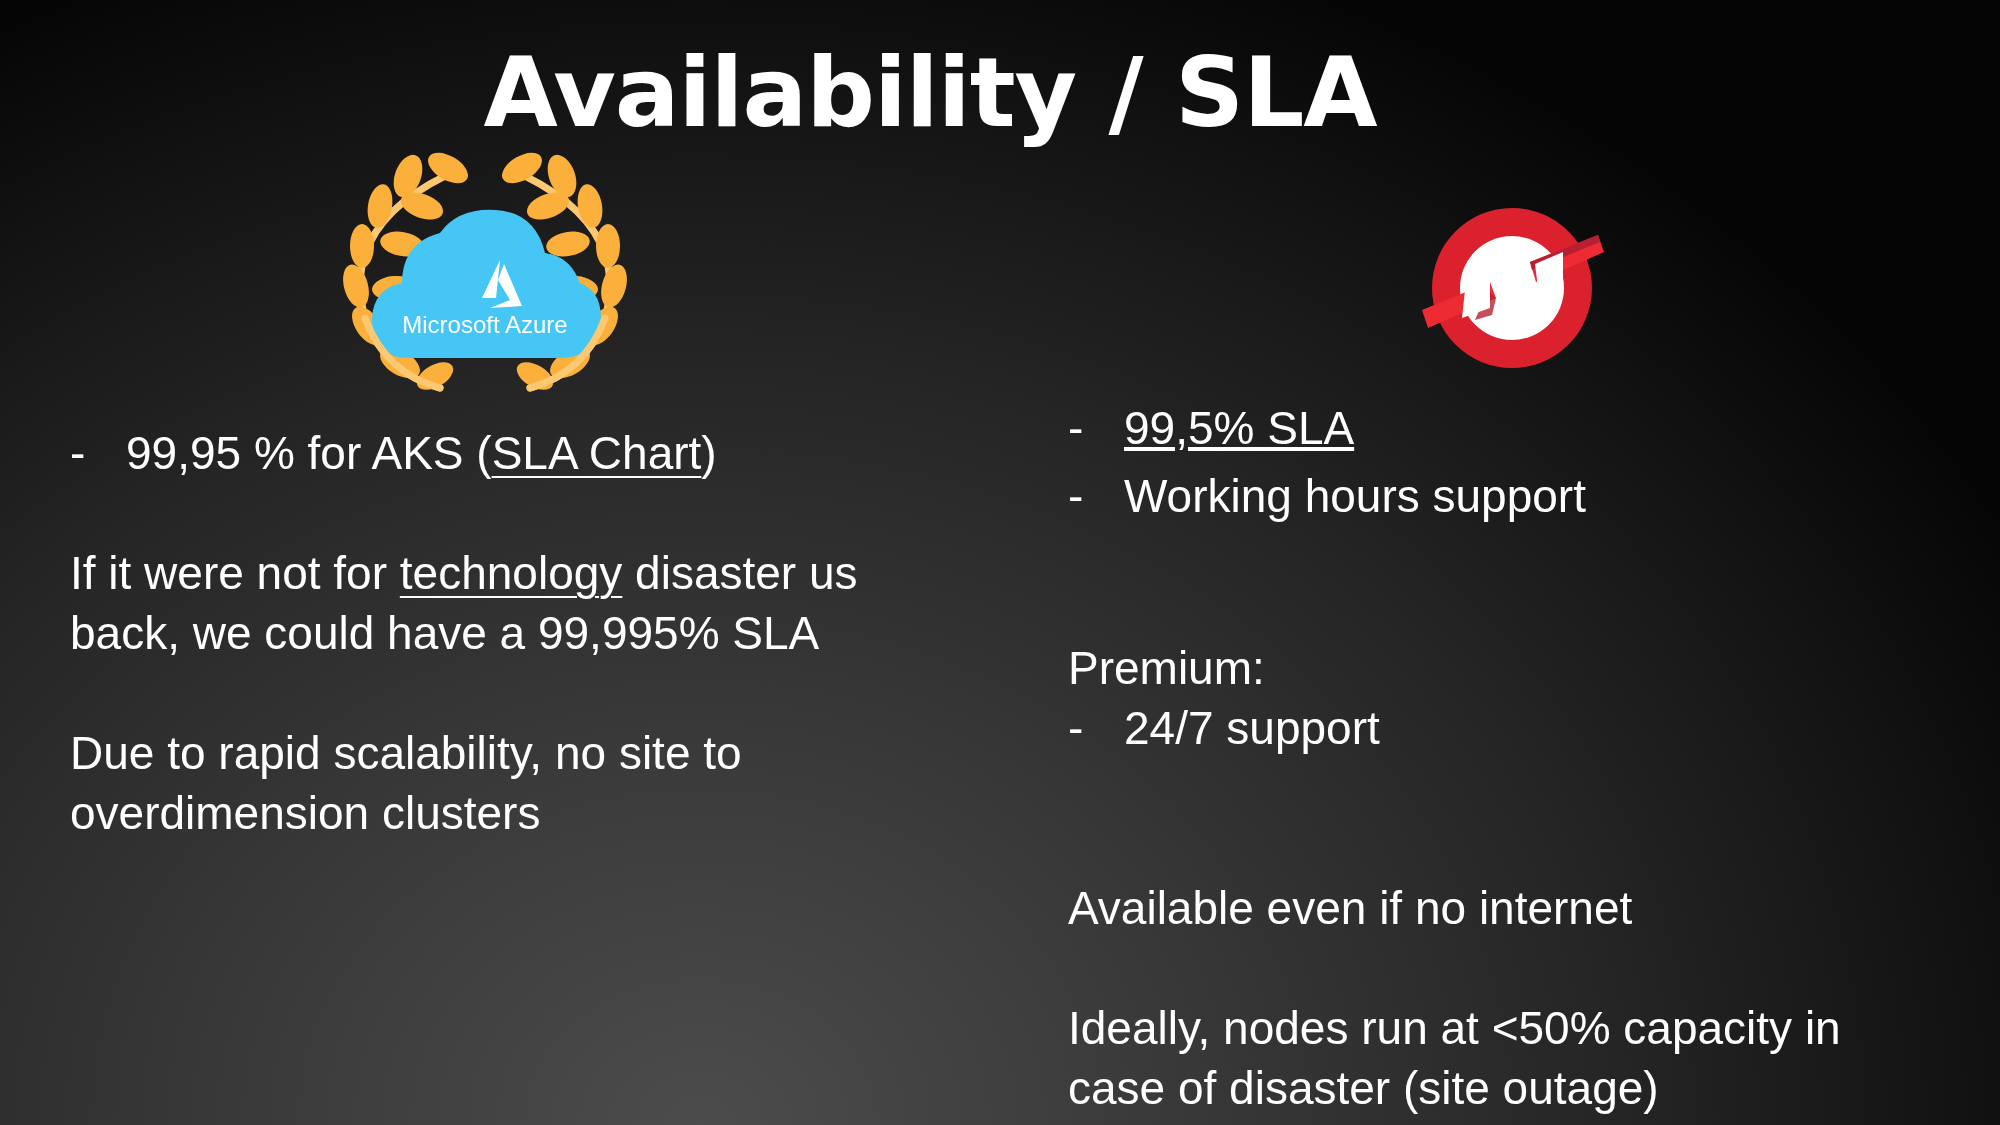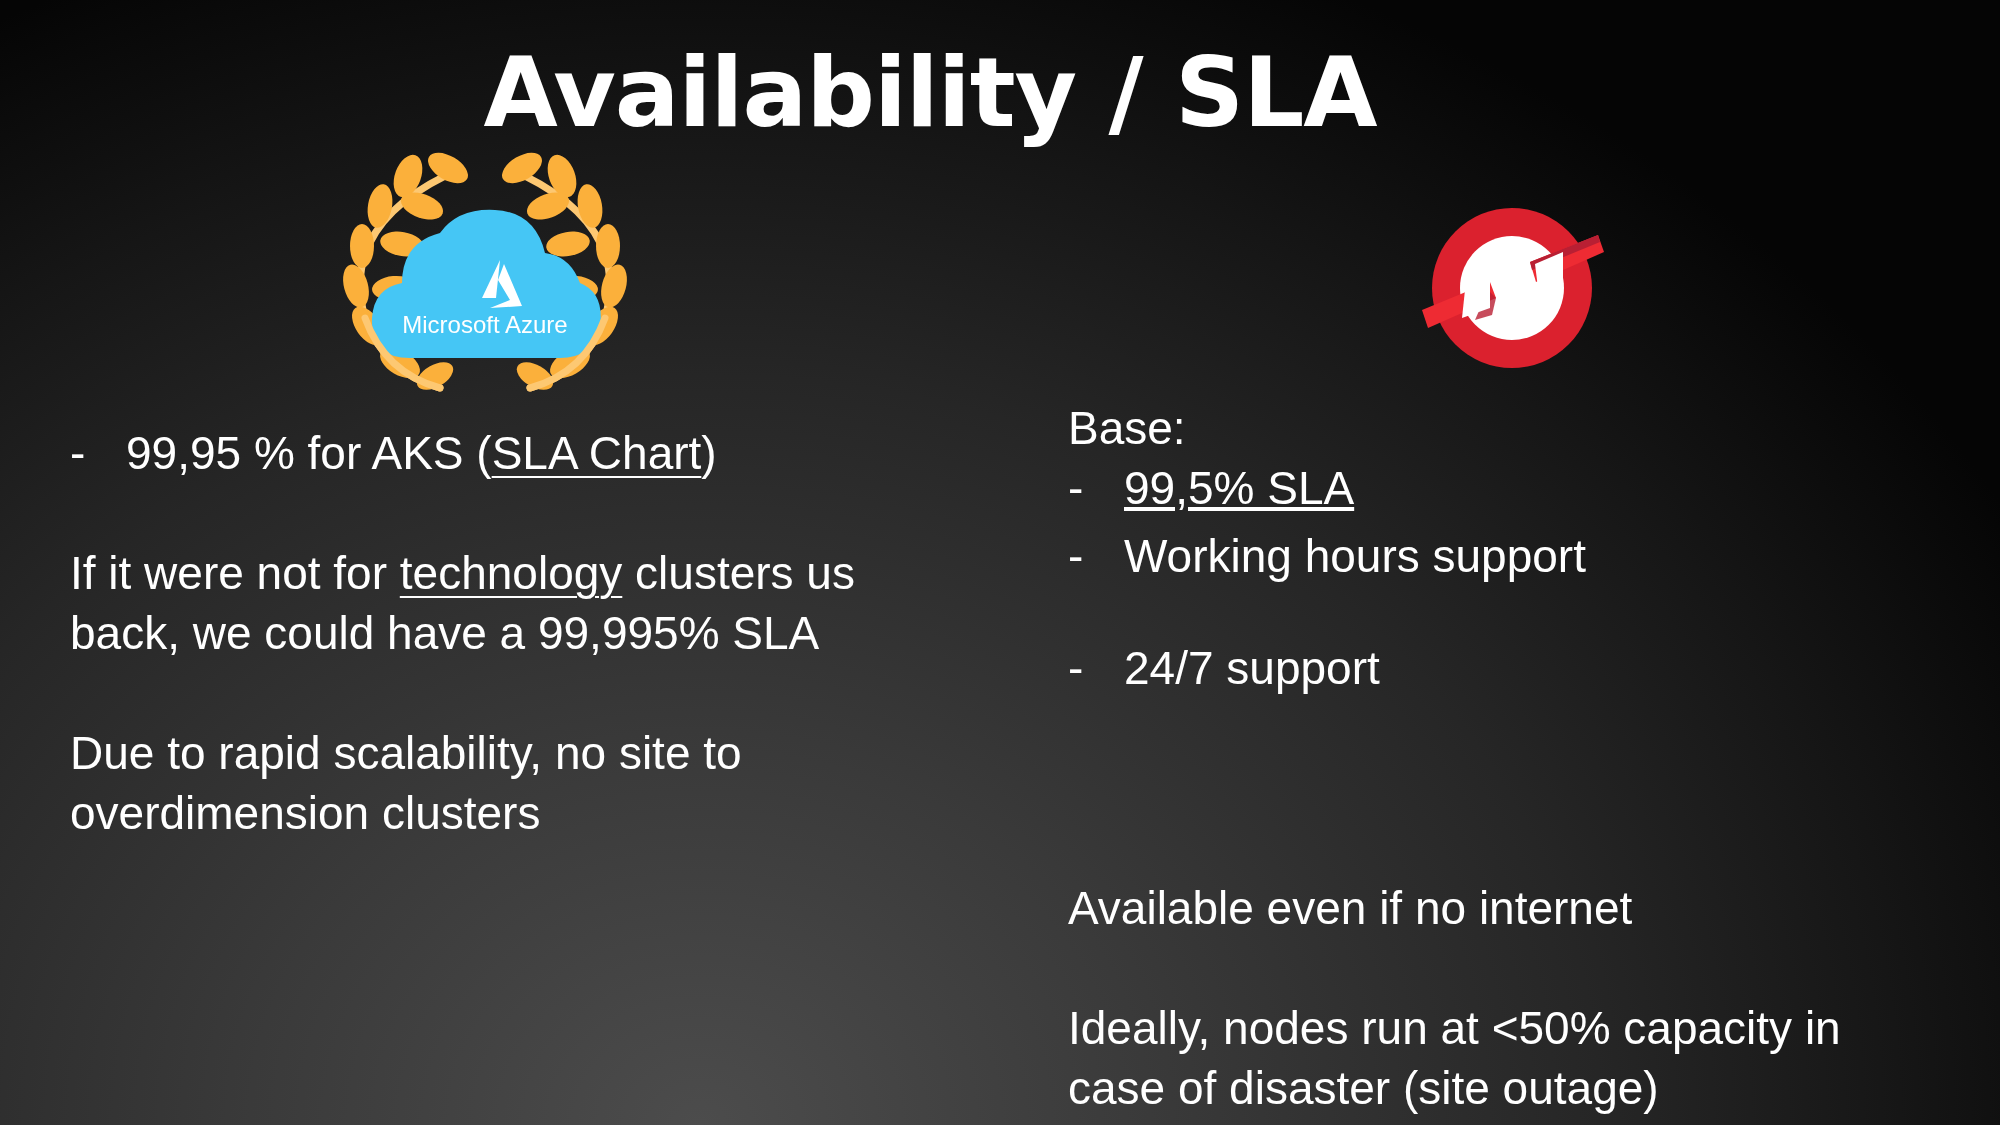--- a/index.html
+++ b/index.html
@@ -87,41 +87,41 @@
   <polygon points="68,90 76,98 72,115 55,120" fill="#b91f33" opacity="0.8"></polygon>
   <polygon points="45,90 70,80 70,108 42,118" fill="#ffffff"></polygon>
 </svg>
 
 <div class="txt" style="left:70px; top:423px;">
   <span class="dash">-</span><span>99,95 % for AKS (</span><span class="u">SLA Chart</span><span>)</span>
 </div>
 
 <div class="block" style="left:70px; top:543px;">
   <div class="txt" style="position:relative;">
-    <span>If it were not for </span><span class="u">technology</span><span> clusters us</span>
+    <span>If it were not for </span><span class="u">technology</span><span> disaster us</span>
   </div>
   <div class="txt" style="position:relative;">back, we could have a 99,995% SLA</div>
 </div>
 
 <div class="block" style="left:70px; top:723px;">
   <div class="txt" style="position:relative;">Due to rapid scalability, no site to</div>
   <div class="txt" style="position:relative;">overdimension clusters</div>
 </div>
 
 <div class="block" style="left:1068px; top:398px;">
-  <div class="txt" style="position:relative;">Base:</div>
   <div class="txt" style="position:relative;text-decoration:underline;">
     <span class="dash">-</span><span>99,5% SLA</span>
   </div>
   <div class="txt" style="position:relative;margin-top:8px;">
     <span class="dash">-</span><span>Working hours support</span>
   </div>
 </div>
 
 <div class="block" style="left:1068px; top:638px;">
+  <div class="txt" style="position:relative;">Premium:</div>
   <div class="txt" style="position:relative;">
     <span class="dash">-</span><span>24/7 support</span>
   </div>
 </div>
 
 <div class="txt" style="left:1068px; top:878px;">Available even if no internet</div>
 
 <div class="block" style="left:1068px; top:998px;">
   <div class="txt" style="position:relative;">Ideally, nodes run at &lt;50% capacity in</div>
   <div class="txt" style="position:relative;">case of disaster (site outage)</div>

